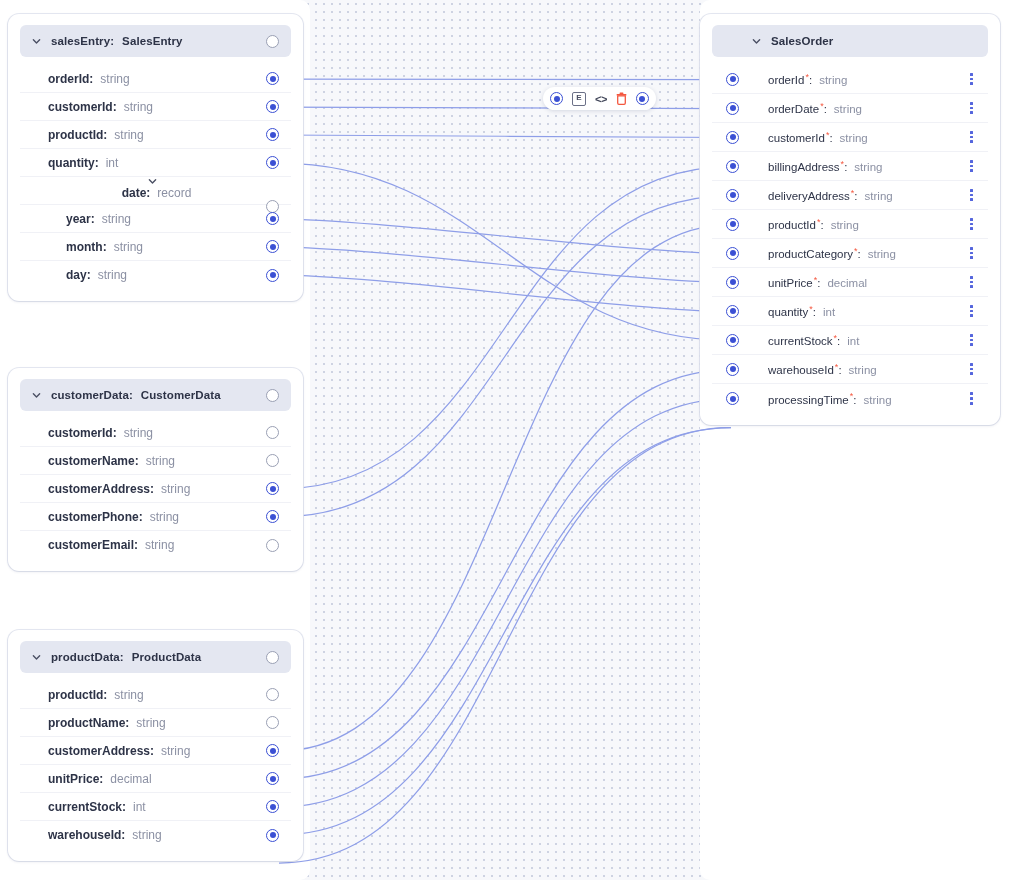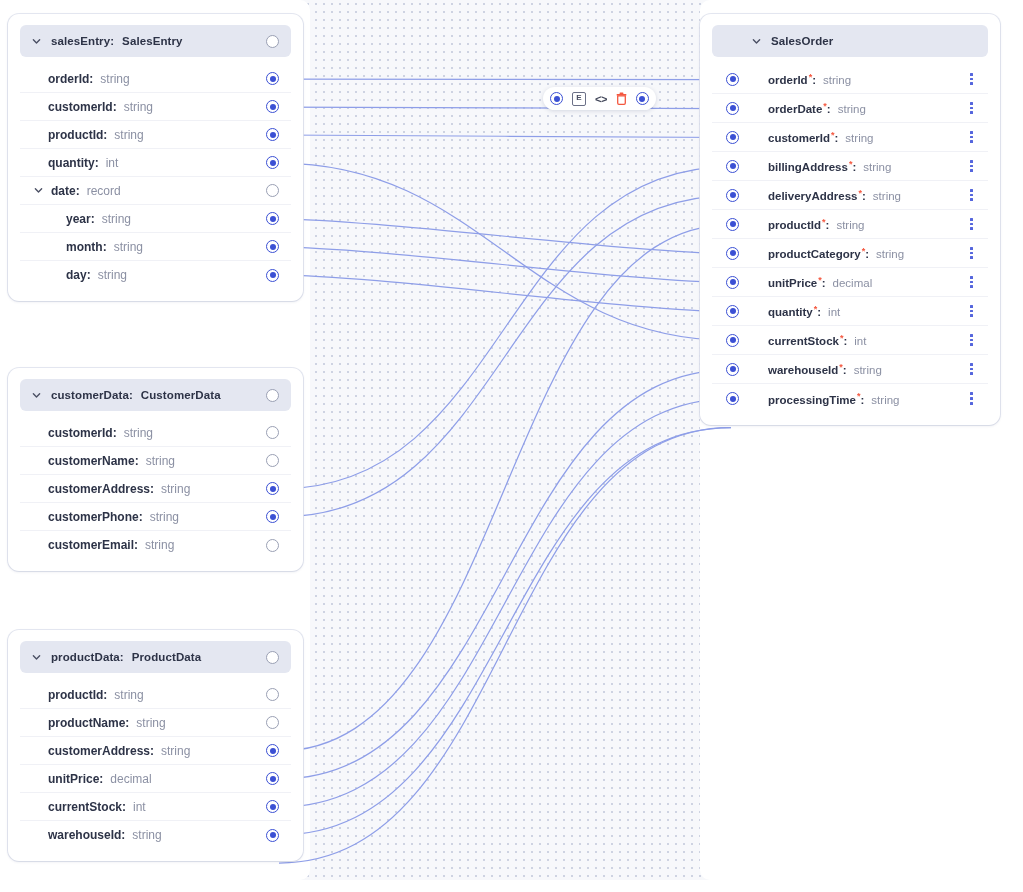--- a/index.html
+++ b/index.html
@@ -60,39 +60,39 @@
   }
   .row:last-child{border-bottom:none;}
   .row .chev{margin-right:8px;display:flex;align-items:center;}
   .row-label{font-size:12px;color:#2d3347;white-space:nowrap;}
   .row-label .fname{font-weight:700;}
   .row-label .ftype{color:#8b90a3;font-weight:400;margin-left:7px;}
   .req{color:#f4573f;font-size:9px;vertical-align:super;margin-left:1px;}
 
   
   .ind0{padding-left:28px;}
-  .ind-rec{padding-left:14px;}
+  .ind-rec{padding-left:14px;flex-direction:column;}
   .ind1{padding-left:46px;}
 
   
   .port{width:13px;height:13px;border-radius:50%;box-sizing:border-box;flex:0 0 13px;}
   .port.off{border:1.6px solid #9aa0b4;background:#fff;}
   .port.on{border:1.8px solid #3b50d4;background:#fff;position:relative;}
   .port.on::after{
     content:"";position:absolute;left:50%;top:50%;
     width:6px;height:6px;border-radius:50%;background:#3b50d4;
     transform:translate(-50%,-50%);
   }
   .port-right{margin-left:auto;}
 
   
   .rrow{height:29px;display:flex;align-items:center;border-bottom:1px solid #f0f1f6;box-sizing:border-box;padding:0 10px 0 14px;}
   .rrow:last-child{border-bottom:none;}
   .rrow .rlabel{font-size:11.5px;color:#2d3347;white-space:nowrap;margin-left:29px;}
-  .rrow .rlabel .fname{font-weight:700;}
+  .rrow .rlabel .fname{font-weight:400;}
   .rrow .rlabel .ftype{color:#8b90a3;font-weight:400;margin-left:7px;}
   .kebab{margin-left:auto;display:flex;flex-direction:column;gap:2.2px;align-items:center;padding:4px 5px;}
   .kebab i{display:block;width:2.6px;height:2.6px;background:#5566dd;border-radius:.5px;}
 
   
   #edge-toolbar{
     position:absolute;left:543px;top:87px;height:23px;
     background:#ffffff;border-radius:12px;
     box-shadow:0 1px 4px rgba(32,42,90,.16);
     display:flex;align-items:center;gap:9px;padding:0 7px;box-sizing:border-box;

